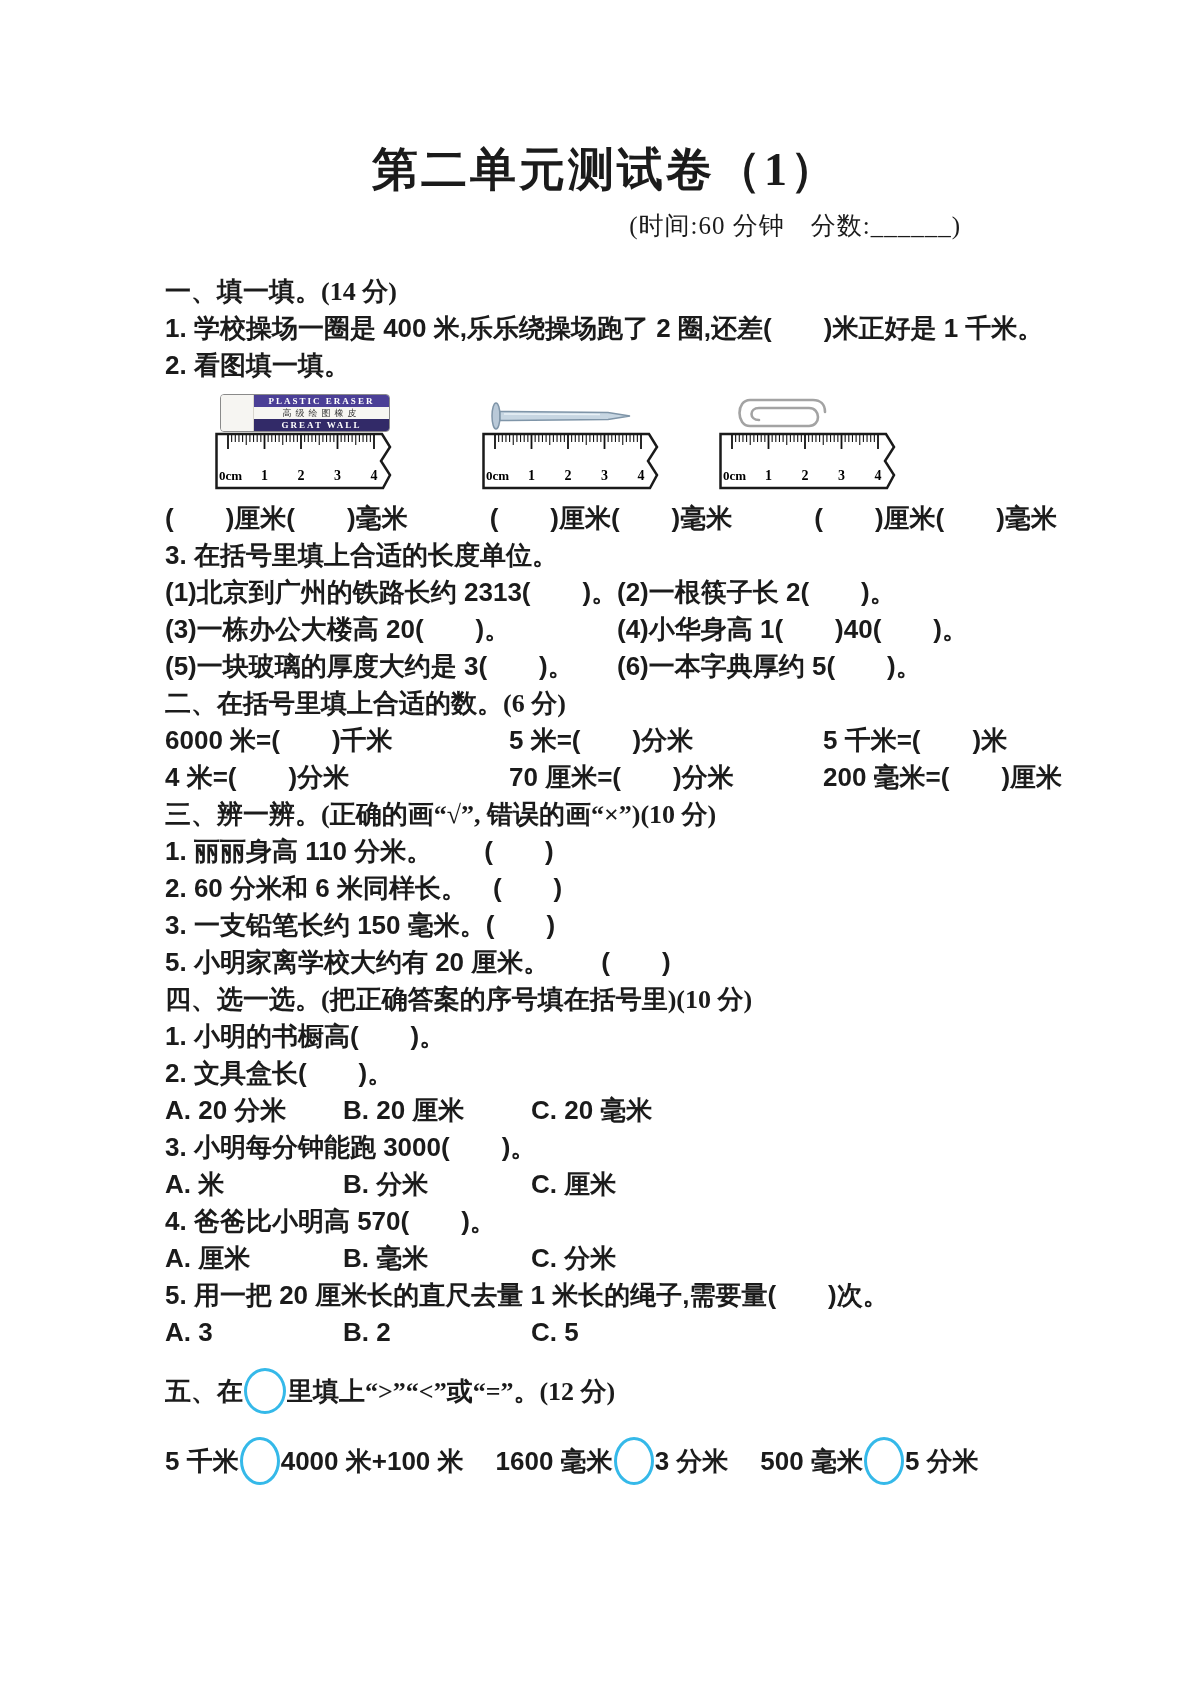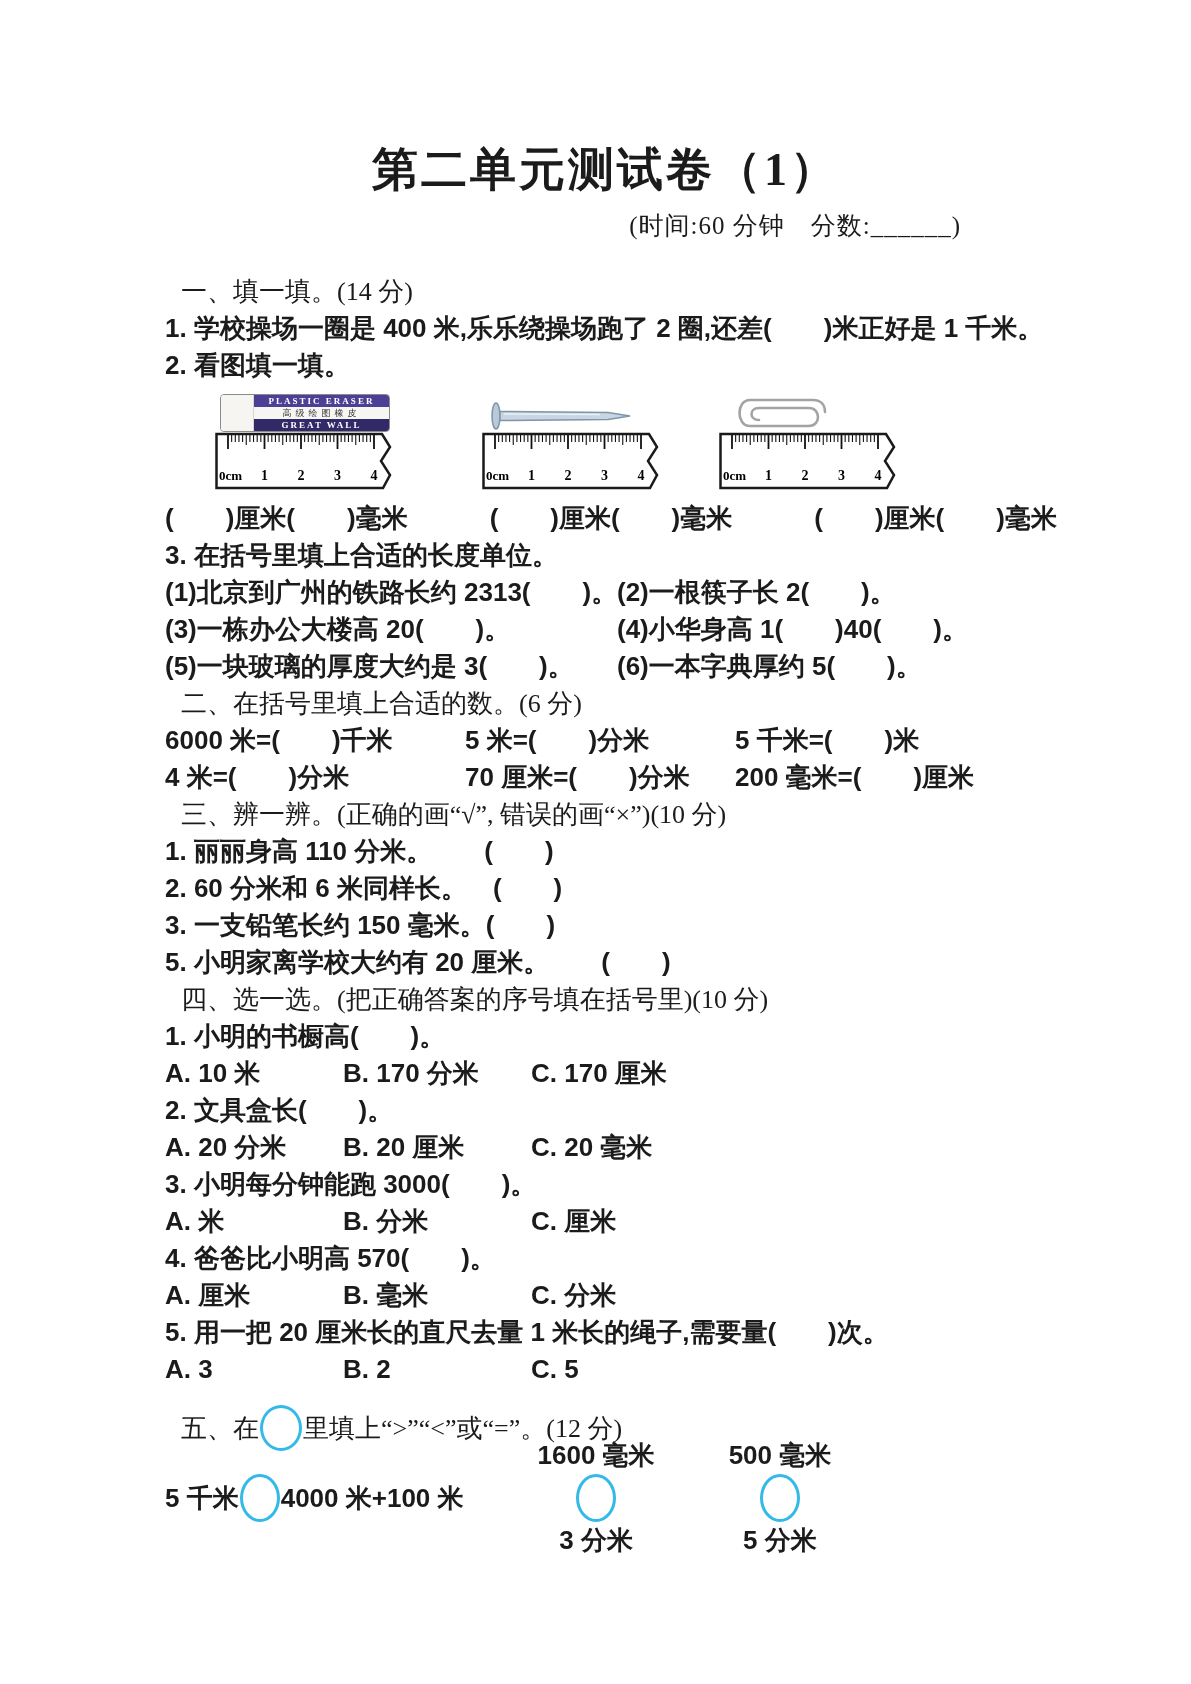--- a/index.html
+++ b/index.html
@@ -12,21 +12,21 @@
   .full{margin-left:-165px;margin-right:-230px;padding-left:20px;}
   .title{
     text-align:center;font-size:46px;line-height:70px;letter-spacing:3px;
     font-weight:600;
   }
   .meta{
     text-align:right;font-size:25px;line-height:42px;margin-bottom:26px;
     letter-spacing:1px;
   }
   .line{font-size:26px;line-height:37px;white-space:nowrap;}
-  .serifline{font-family:"Liberation Serif","DejaVu Serif",serif;font-weight:400;margin-left:16px;}
+  .serifline{font-family:"Liberation Serif","DejaVu Serif",serif;font-weight:700;}
   .hei{font-family:"Liberation Sans","DejaVu Sans",sans-serif;font-weight:700;}
   
   .figrow{display:flex;margin:2px 0 6px 50px;}
   .fig{width:182px;flex:0 0 auto;}
   .fig.f2{margin-left:85px;}
   .fig.f3{margin-left:55px;}
   .obj{height:46px;display:flex;align-items:flex-end;}
   
   .eraser{
     width:170px;height:38px;margin-left:5px;display:flex;
@@ -41,33 +41,33 @@
     font-family:"Liberation Serif","DejaVu Serif",serif;}
   .eraser .b2{background:#f7f6f2;color:#333;letter-spacing:4px;}
   .eraser .b3{background:#322a68;color:#fff;font-weight:700;letter-spacing:2px;
     font-family:"Liberation Serif","DejaVu Serif",serif;}
   
   .ansrow{display:flex;}
   .ansrow span{flex:0 0 auto;}
   .ansrow span + span{margin-left:82px;}
   
   .grid2{display:grid;grid-template-columns:452px 1fr;}
-  .grid3conv{display:grid;grid-template-columns:300px 270px 1fr;}
+  .grid3conv{display:grid;grid-template-columns:300px 270px 1fr;gap:44px;}
   .grid3opt{display:grid;grid-template-columns:178px 188px 1fr;}
   
   .circle{
     display:inline-block;box-sizing:border-box;background:#fff;
     border:3px solid #35b9e9;border-radius:50%;
   }
   .circle.hdr{width:42px;height:46px;vertical-align:-14px;margin:0 1px;}
   .circle.cmp{width:40px;height:48px;vertical-align:-14px;margin:0 1px;}
   .s5head{margin-top:14px;height:52px;display:flex;align-items:center;}
   .cmprow{margin-top:16px;height:56px;display:flex;align-items:center;gap:32px;}
   .cmpitem{display:flex;align-items:center;flex:0 0 auto;}
-  .cmpitem + .cmpitem{margin-left:42px;flex-direction:column;}
+  .cmpitem + .cmpitem{}
   svg text{font-family:"Liberation Serif","DejaVu Serif",serif;font-weight:700;}
 </style>
 </head>
 <body>
 
 <div class="sheet">
 
   <div class="full title">第二单元测试卷（1）</div>
   <div class="meta">(时间:60 分钟　分数:______)</div>
 
@@ -292,25 +292,20 @@
 
   <div class="line serifline">三、辨一辨。(正确的画“√”, 错误的画“×”)(10 分)</div>
   <div class="line hei">1. 丽丽身高 110 分米。　　(　　)</div>
   <div class="line hei">2. 60 分米和 6 米同样长。　(　　)</div>
   <div class="line hei">3. 一支铅笔长约 150 毫米。(　　)</div>
   <div class="line hei">5. 小明家离学校大约有 20 厘米。　　(　　)</div>
 
   <div class="line serifline">四、选一选。(把正确答案的序号填在括号里)(10 分)</div>
 
   <div class="line hei">1. 小明的书橱高(　　)。</div>
-  <div class="grid3opt">
-    <div class="line hei">A. 10 米</div>
-    <div class="line hei">B. 170 分米</div>
-    <div class="line hei">C. 170 厘米</div>
-  </div>
 
   <div class="line hei">2. 文具盒长(　　)。</div>
   <div class="grid3opt">
     <div class="line hei">A. 20 分米</div>
     <div class="line hei">B. 20 厘米</div>
     <div class="line hei">C. 20 毫米</div>
   </div>
 
   <div class="line hei">3. 小明每分钟能跑 3000(　　)。</div>
   <div class="grid3opt">

